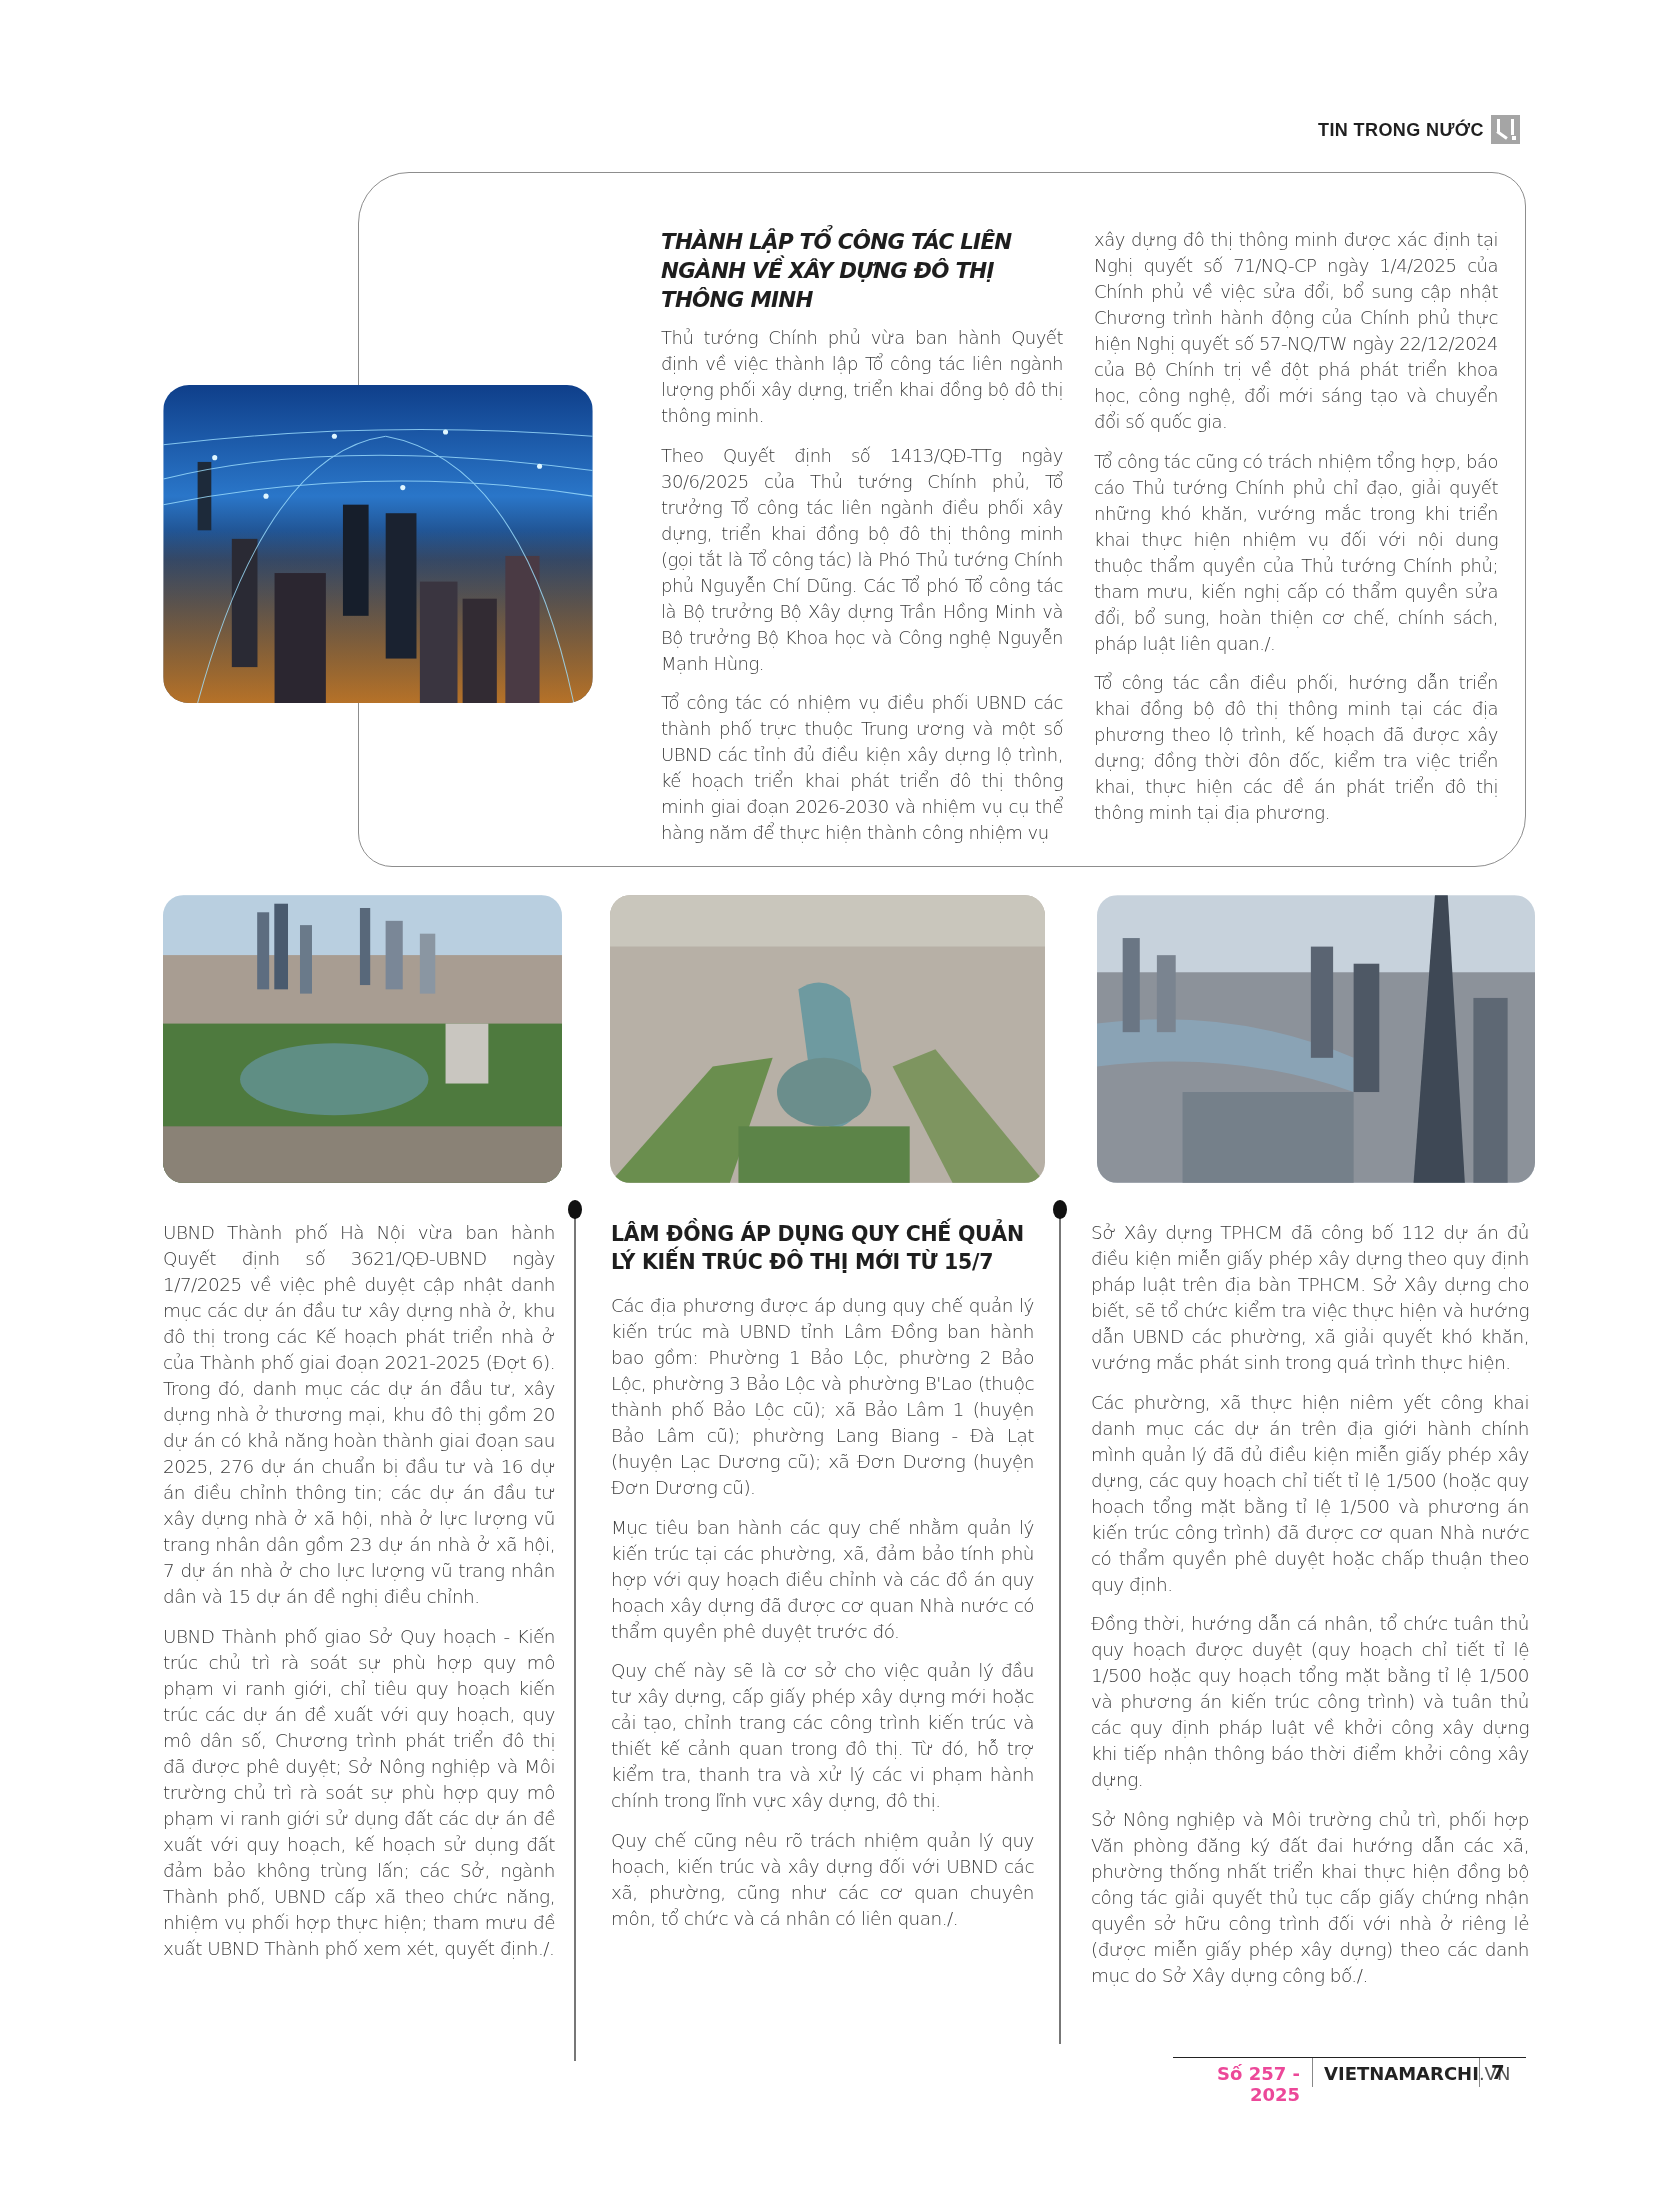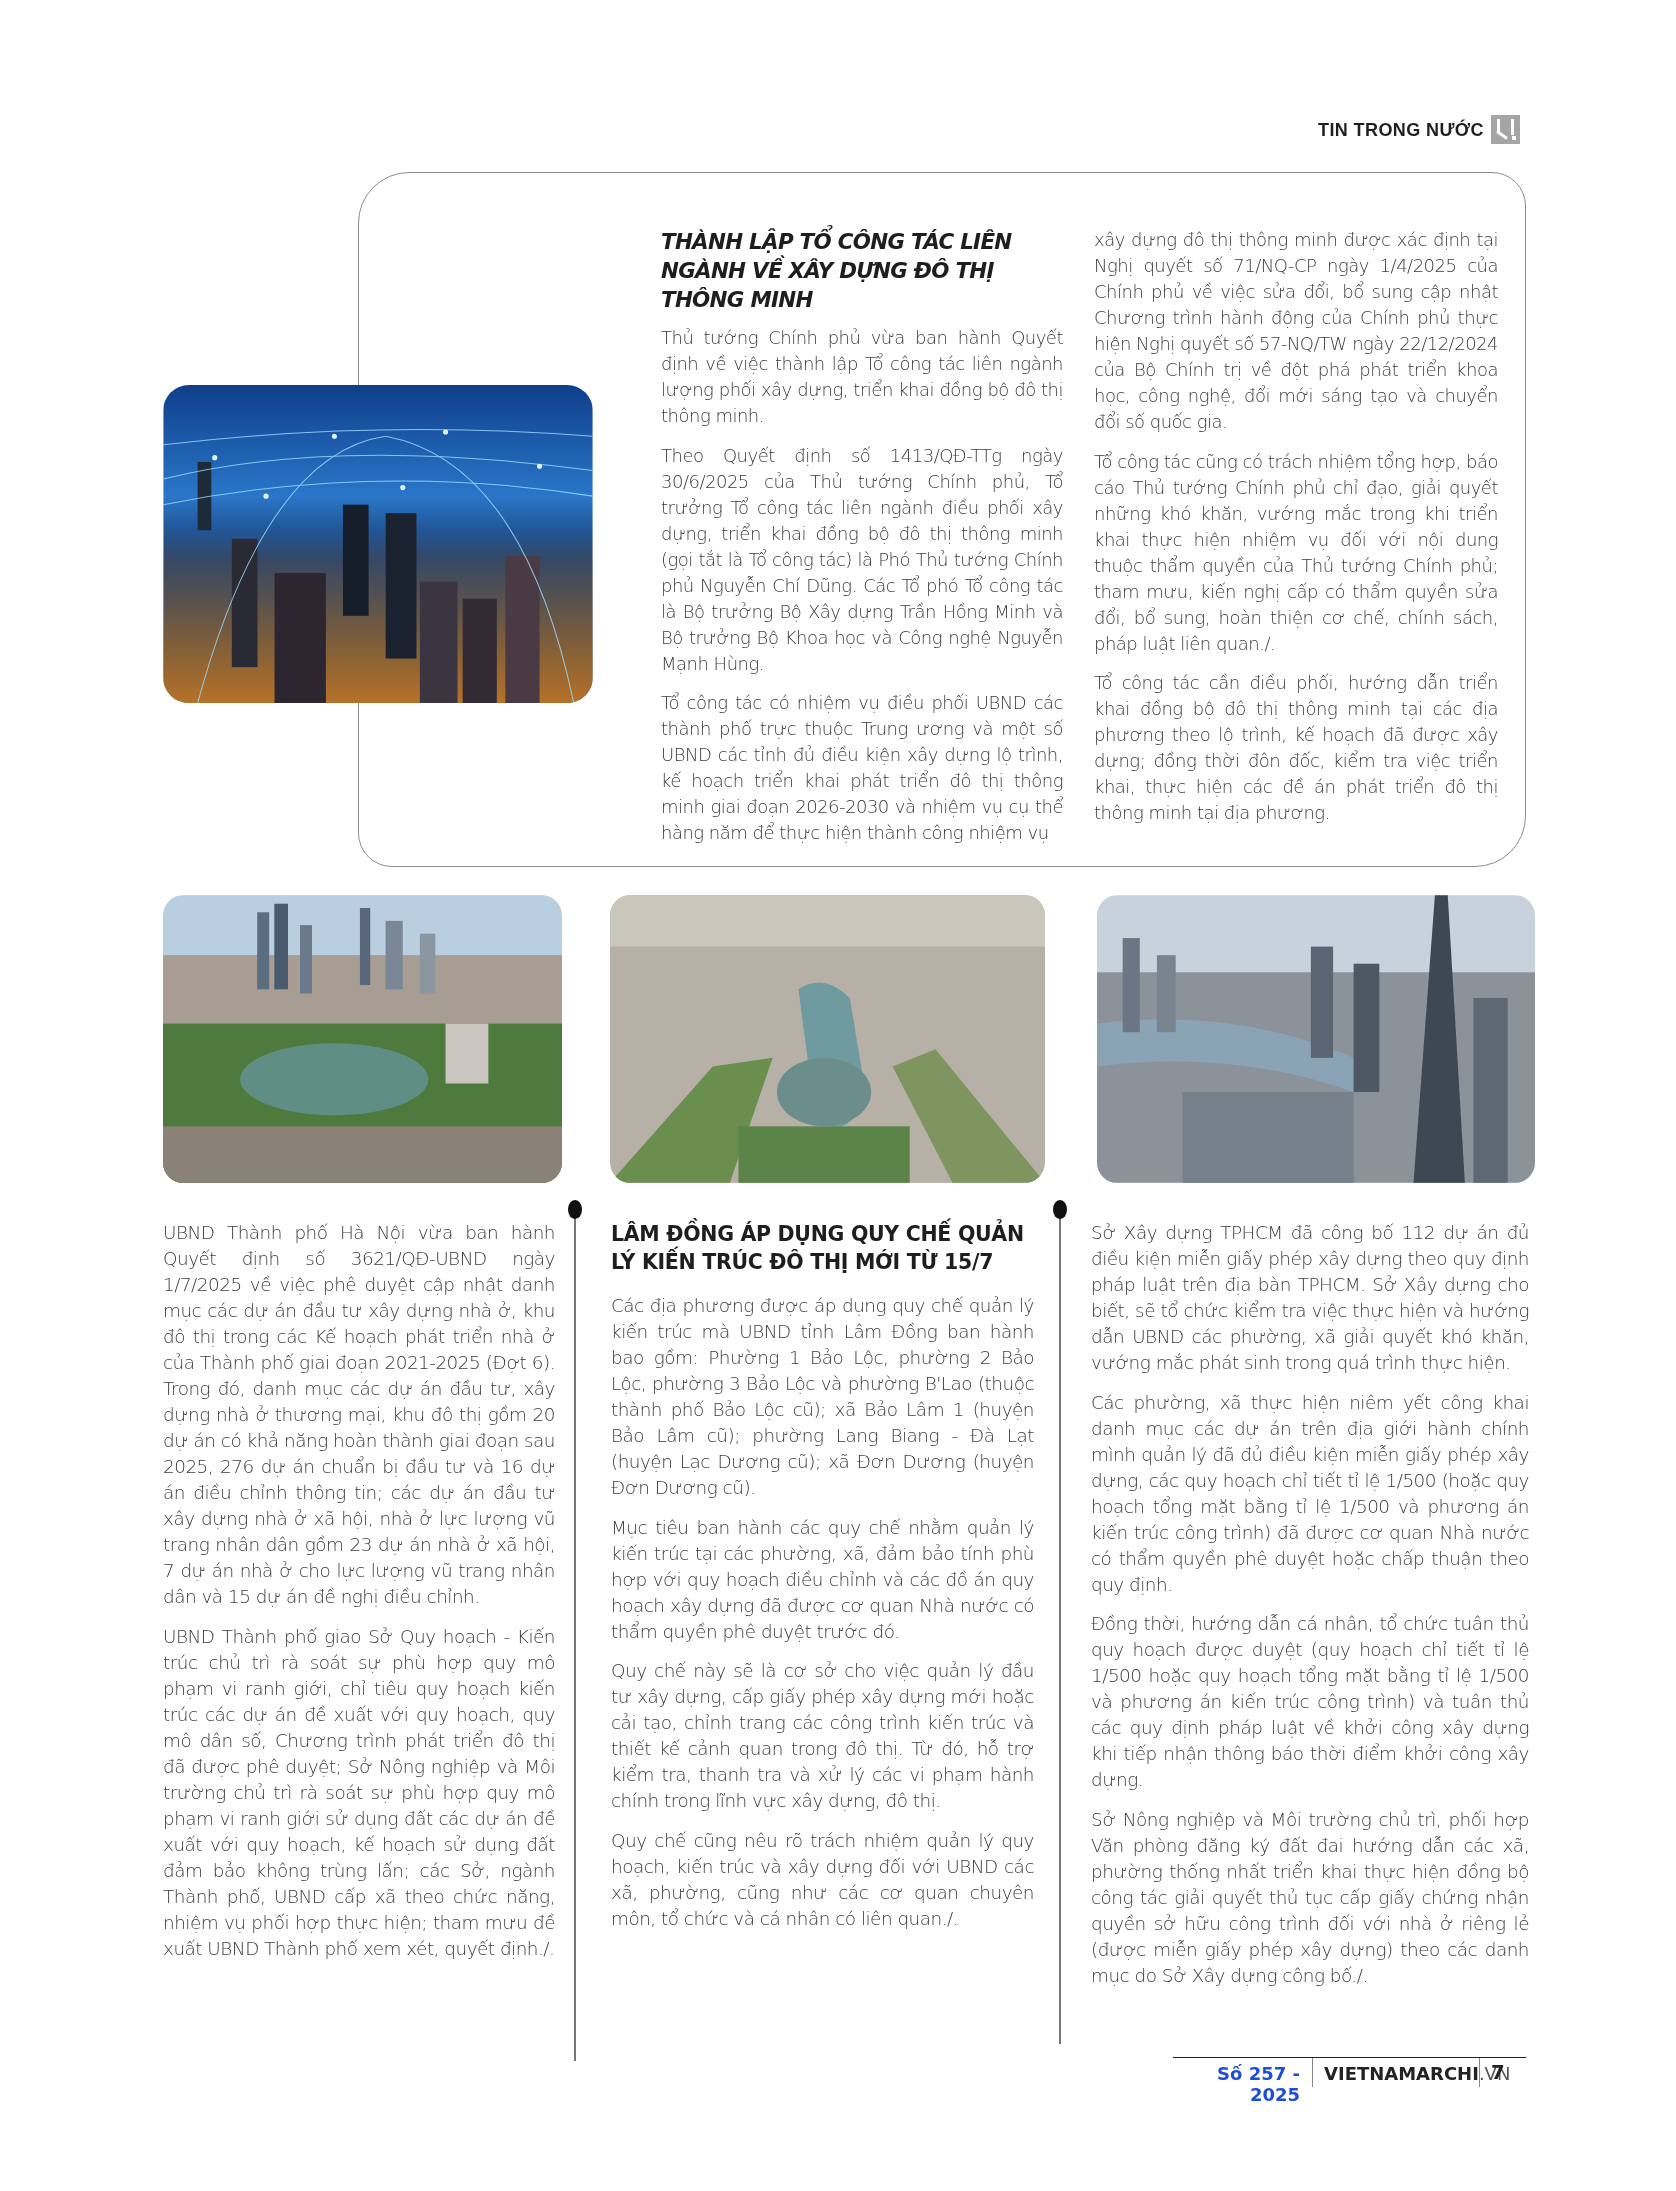--- a/index.html
+++ b/index.html
@@ -41,21 +41,21 @@
 
   .bcol { position: absolute; top: 1220px; }
   .bcol .headline { font-size: 20.5px; line-height: 28px; margin-bottom: 17px; letter-spacing: -0.3px; }
   .bcol.hanoi { left: 163px; width: 392px; }
   .bcol.lamdong { left: 611px; width: 423px; }
   .bcol.hcm { left: 1091px; width: 438px; }
   .bcol p { font-size: 18.4px; line-height: 26px; }
 
   
   .footer { position: absolute; left: 1173px; top: 2057px; width: 353px; border-top: 1.7px solid #222; height: 31px; }
-  .footer .issue { position: absolute; left: 0; top: 5.1px; width: 127px; text-align: right; font-size: 18px; font-weight: bold; color: #1d4ed8; }
+  .footer .issue { position: absolute; left: 0; top: 5.1px; width: 127px; text-align: right; font-size: 18px; font-weight: bold; color: #ec4899; }
   .footer .sep { position: absolute; top: 0; width: 0.9px; height: 29px; background: #888; }
   .footer .site { position: absolute; left: 151px; top: 5.1px; font-size: 18px; font-weight: bold; color: #222; }
   .footer .site .tld { font-weight: normal; color: #555; }
   .footer .page { position: absolute; left: 318px; top: 3.4px; font-size: 19.7px; font-weight: bold; color: #222; }
 </style>
 </head>
 <body>
 
 <div class="section-label">TIN TRONG NƯỚC</div>
 <div class="section-logo">

